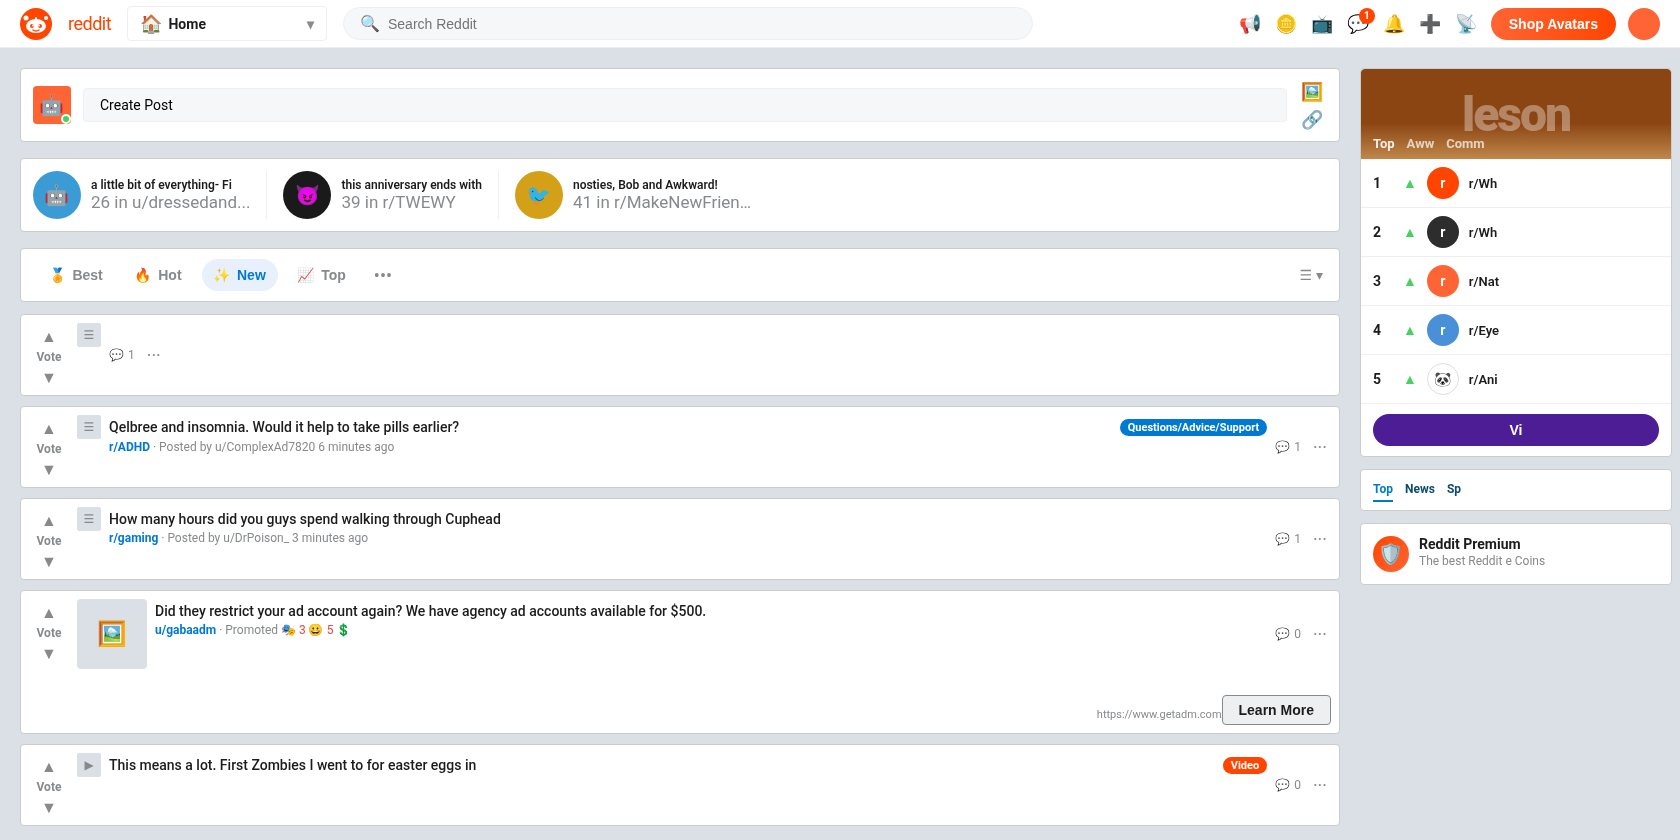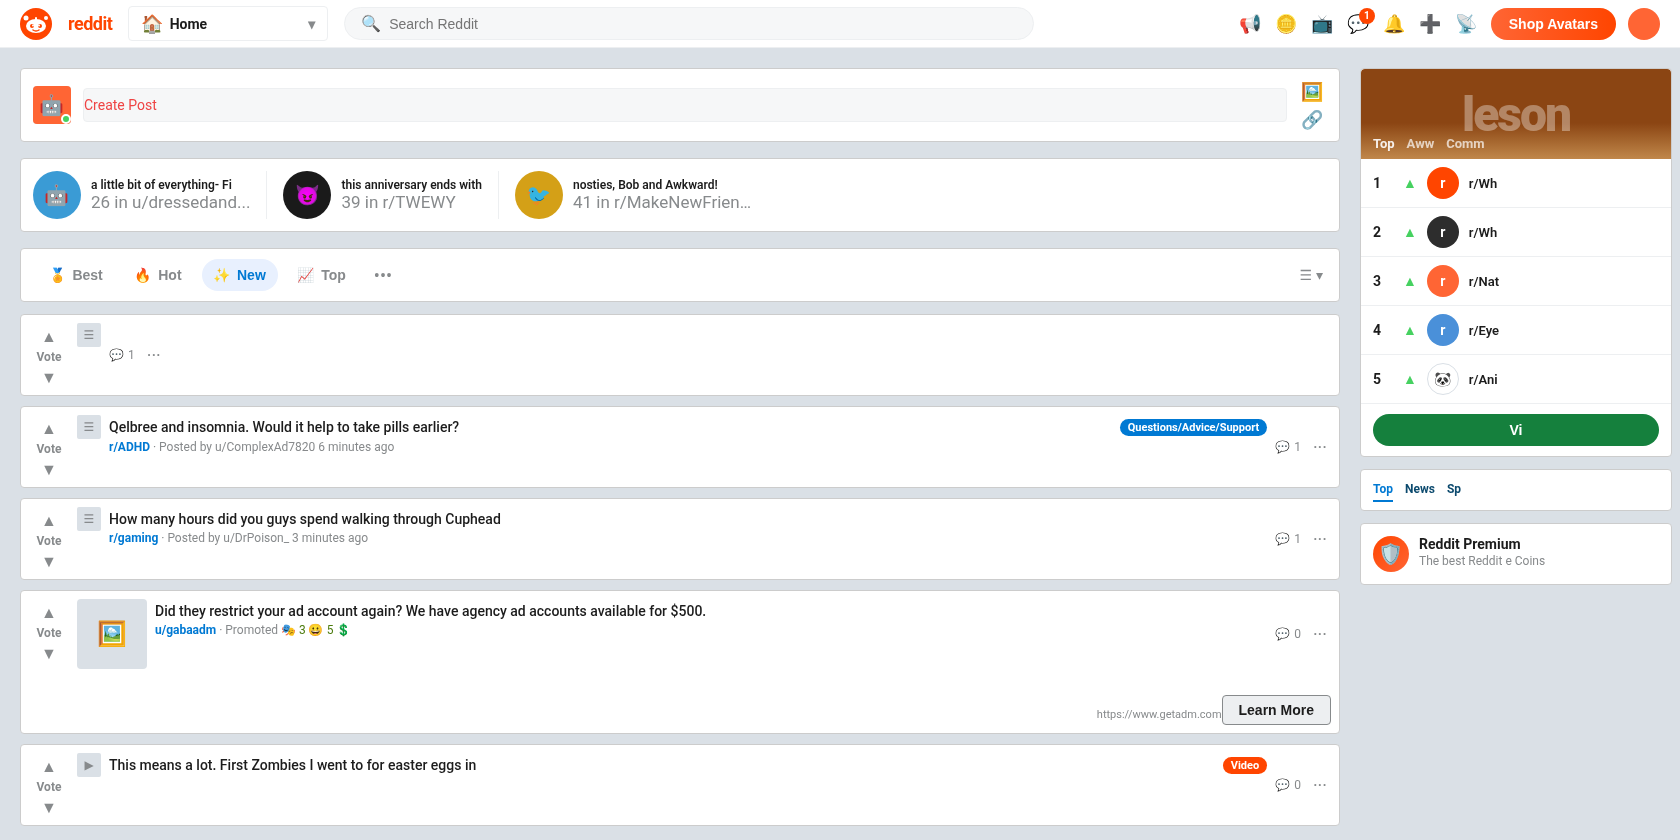--- a/index.html
+++ b/index.html
@@ -113,21 +113,21 @@
       <circle cx="12" cy="18" r="2" fill="#ff4500"></circle>
       <circle cx="20" cy="18" r="2" fill="#ff4500"></circle>
       <path d="M13 22 Q16 24 19 22" stroke="#ff4500" stroke-width="1.5" fill="none" stroke-linecap="round"></path>
       <circle cx="26" cy="10" r="3" fill="#ff4500"></circle>
       <circle cx="6" cy="10" r="2.5" fill="#fff"></circle>
       <circle cx="26" cy="10" r="2" fill="#fff"></circle>
       <rect x="15" y="9" width="2" height="5" rx="1" fill="#fff"></rect>
       <circle cx="13" cy="17.5" r="1" fill="#fff"></circle>
       <circle cx="19" cy="17.5" r="1" fill="#fff"></circle>
     </svg>
-    <span id="logo-text" style="font-weight:700;font-size:18px;color:#ff4500;letter-spacing:-0.5px;padding-left:8px;">reddit</span>
+    <span id="logo-text" style="font-weight:400;font-size:18px;color:#ff4500;letter-spacing:-0.5px;padding-left:8px;">reddit</span>
   </div>
 
   <div id="home-nav">
     <span style="font-size:18px;">🏠</span>
     <span style="font-weight:700;font-size:14px;">Home</span>
     <span style="color:#878a8c;margin-left:auto;">▾</span>
   </div>
 
   <div id="search-bar">
     <span style="color:#878a8c;font-size:16px;">🔍</span>
@@ -151,21 +151,21 @@
 </header>
 
 <div id="layout">
   <div id="main">
 
     <div id="create-post">
       <div id="create-avatar" style="position:relative;width:38px;height:38px;">
         <div style="width:38px;height:38px;background:#ff6534;border-radius:4px;display:flex;align-items:center;justify-content:center;color:#fff;font-size:20px;">🤖</div>
         <div class="green-dot"></div>
       </div>
-      <div id="create-input" style="flex:1;background:#f6f7f8;border:1px solid #edeff1;border-radius:4px;padding:8px 0;color:#ef4444;font-size:14px;cursor:text;">Create Post</div>
+      <div id="create-input" style="flex:1;background:#f6f7f8;border:1px solid #edeff1;border-radius:4px;padding:8px 16px;color:#000000;font-size:14px;cursor:text;">Create Post</div>
       <div class="create-icons">
         <div class="create-icon">🖼️</div>
         <div class="create-icon">🔗</div>
       </div>
     </div>
 
     <div id="stories">
       <div class="story">
         <div class="story-avatar" style="background:#3a9bd5;display:flex;align-items:center;justify-content:center;color:#fff;font-size:20px;">🤖</div>
         <div class="story-info">
@@ -310,21 +310,21 @@
             </div>
         </div>
         <div class="post-img-thumb">🖼️</div>
         <div class="post-main">
           <div class="post-row">
             <span class="post-title">Did they restrict your ad account again? We have agency ad accounts available for $500.</span>
           </div>
           <div class="post-sub">
             <a style="color:#0079d3;font-weight:700;text-decoration:none;">u/gabaadm</a>
             <span style="color:#878a8c;"> · Promoted </span>
-            <span style="color:#4d7c0f;">🎭 <span>3</span> 😀 <span>5</span> 💲</span>
+            <span style="color:#ef4444;">🎭 <span>3</span> 😀 <span>5</span> 💲</span>
           </div>
         </div>
         <div class="post-actions">
           <div class="comment-btn">
             <span>💬</span>
             <span>0</span>
           </div>
           <div class="more-btn">···</div>
         </div>
       </div>
@@ -408,21 +408,21 @@
       </div>
       <div class="trending-item">
         <span class="trending-rank">5</span>
         <span class="trending-arrow">▲</span>
         <div class="trending-sub-avatar" style="background:#fff;border:1px solid #dae0e6;border-radius:50%;width:32px;height:32px;display:flex;align-items:center;justify-content:center;">
             <span style="color:#1c1c1c;font-weight:700;font-size:14px;">🐼</span>
           </div>
         <span class="trending-sub-name">r/Ani</span>
       </div>
 
-      <button class="view-all-btn" style="background:#15803d;color:#fff;width:calc(100% - 24px);margin:10px 12px;padding:8px;border:none;border-radius:20px;font-weight:700;font-size:14px;cursor:pointer;">Vi</button>
+      <button class="view-all-btn" style="background:#4c1d95;color:#fff;width:calc(100% - 24px);margin:10px 12px;padding:8px;border:none;border-radius:20px;font-weight:700;font-size:14px;cursor:pointer;">Vi</button>
     </div>
 
     <div id="sidebar-tabs" style="display:flex;gap:12px;padding:8px 12px;background:#fff;border:1px solid #ccc;border-radius:4px;margin-bottom:12px;">
       <span class="sidebar-tab active">Top</span>
       <span class="sidebar-tab">News</span>
       <span class="sidebar-tab">Sp</span>
     </div>
 
     <div id="sidebar-premium">
       <div class="premium-icon" style="width:36px;height:36px;background:linear-gradient(135deg,#ff4500,#ff6534);border-radius:50%;display:flex;align-items:center;justify-content:center;font-size:20px;color:#fff;">🛡️</div>

